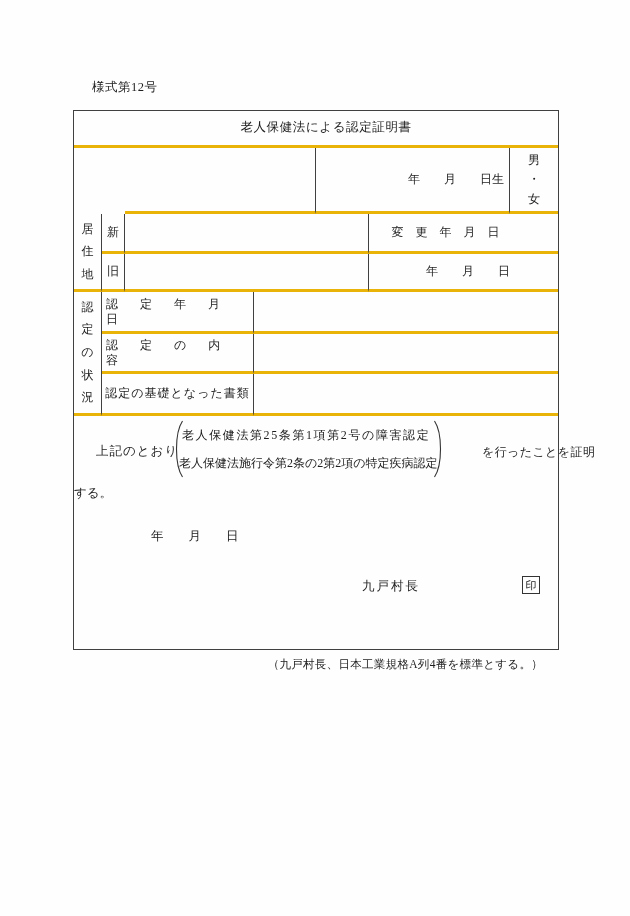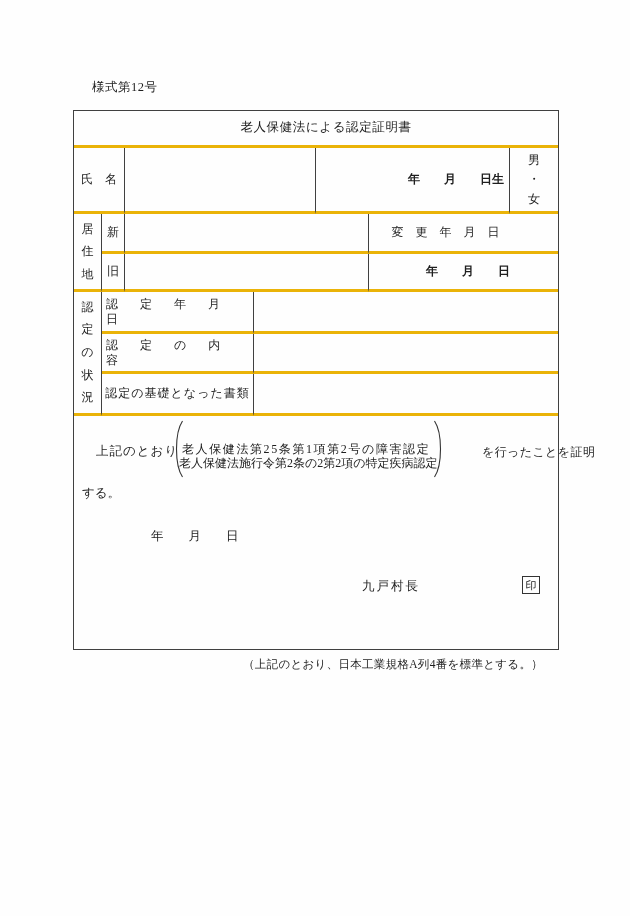--- a/index.html
+++ b/index.html
@@ -15,21 +15,21 @@
 
   .tbl {
     position: absolute; left: 73px; top: 110px;
     width: 484px; height: 538px;
     border: 1px solid #404040;
   }
   .cell { position: absolute; box-sizing: border-box; font-size: 12px; line-height: 1.25; }
   .br { border-right: 1px solid #404040; }
   .bb { border-bottom: 3px solid #eab308; }
   .center { display: flex; align-items: center; justify-content: center; }
-  .right { display: flex; align-items: center; justify-content: flex-end; font-weight: bold; }
+  .right { display: flex; align-items: center; justify-content: flex-end; }
   .vstack { display: flex; flex-direction: column; align-items: center; justify-content: space-evenly; }
 
   .title-row { letter-spacing: 0.6px; font-size: 12.5px; text-indent: 20px; }
   .spread { letter-spacing: 5px; padding-left: 4px; }
   .tight { letter-spacing: 1px; }
 
   .bigcell { position: absolute; left: 0; top: 305px; width: 484px; height: 233px; }
   .abs { position: absolute; white-space: nowrap; }
   .paren { position: absolute; }
   .seal-box {
@@ -45,21 +45,20 @@
 <body>
 
 <div class="sheet">
 
   <div class="form-number">様式第12号</div>
 
   <div class="tbl">
 
     <div class="cell bb center title-row" style="left:0;top:0;width:484px;height:37px;">老人保健法による認定証明書</div>
 
-    <div class="cell br bb center" style="left:0;top:37px;width:51px;height:66px;">氏　名</div>
     <div class="cell br bb" style="left:51px;top:37px;width:191px;height:66px;"></div>
     <div class="cell br bb right" style="left:242px;top:37px;width:194px;height:66px;padding-right:5px;">年　　月　　日生</div>
     <div class="cell bb vstack" style="left:436px;top:37px;width:48px;height:66px;">
       <span>男</span>
       <span>・</span>
       <span>女</span>
     </div>
 
     <div class="cell br bb vstack" style="left:0;top:103px;width:28px;height:78px;">
       <span>居</span>
@@ -87,36 +86,36 @@
     <div class="cell br bb center tight" style="left:28px;top:263px;width:152px;height:42px;">認定の基礎となった書類</div>
     <div class="cell bb" style="left:180px;top:263px;width:304px;height:42px;"></div>
 
     <div class="bigcell">
       <div class="abs" style="left:22px;top:27px;font-size:12.5px;letter-spacing:1px;">上記のとおり</div>
 
       <svg class="paren" style="left:97px;top:4px;" width="14" height="58" viewBox="0 0 14 58">
         <path d="M 11.5 1 C 3.5 13, 3.5 45, 11.5 57" stroke="#333" stroke-width="1.1" fill="none"></path>
       </svg>
 
-      <div class="abs" style="left:108px;top:25px;font-size:12px;letter-spacing:1.6px;">老人保健法第25条第1項第2号の障害認定</div>
+      <div class="abs" style="left:108px;top:11px;font-size:12px;letter-spacing:1.6px;">老人保健法第25条第1項第2号の障害認定</div>
       <div class="abs" style="left:105px;top:39px;font-size:12px;letter-spacing:0;">老人保健法施行令第2条の2第2項の特定疾病認定</div>
 
       <svg class="paren" style="left:358px;top:4px;" width="14" height="58" viewBox="0 0 14 58">
         <path d="M 2.5 1 C 10.5 13, 10.5 45, 2.5 57" stroke="#333" stroke-width="1.1" fill="none"></path>
       </svg>
 
       <div class="abs" style="left:368px;top:28px;font-size:12px;letter-spacing:0.4px;margin-left:40px;">を行ったことを証明</div>
-      <div class="abs" style="left:8px;top:69px;font-size:12.5px;">する。</div>
+      <div class="abs" style="left:0;top:69px;font-size:12.5px;">する。</div>
 
       <div class="abs" style="left:77px;top:112px;font-size:12.5px;">年　　月　　日</div>
 
       <div class="abs" style="left:288px;top:162px;font-size:12.5px;letter-spacing:2px;">九戸村長</div>
 
       <div class="seal-box">
         <span>印</span>
       </div>
     </div>
 
   </div>
 
-  <div class="footnote">（上記のとおり、日本工業規格A列4番を標準とする。）</div>
+  <div class="footnote">（九戸村長、日本工業規格A列4番を標準とする。）</div>
 
 </div>
 
 </body></html>

